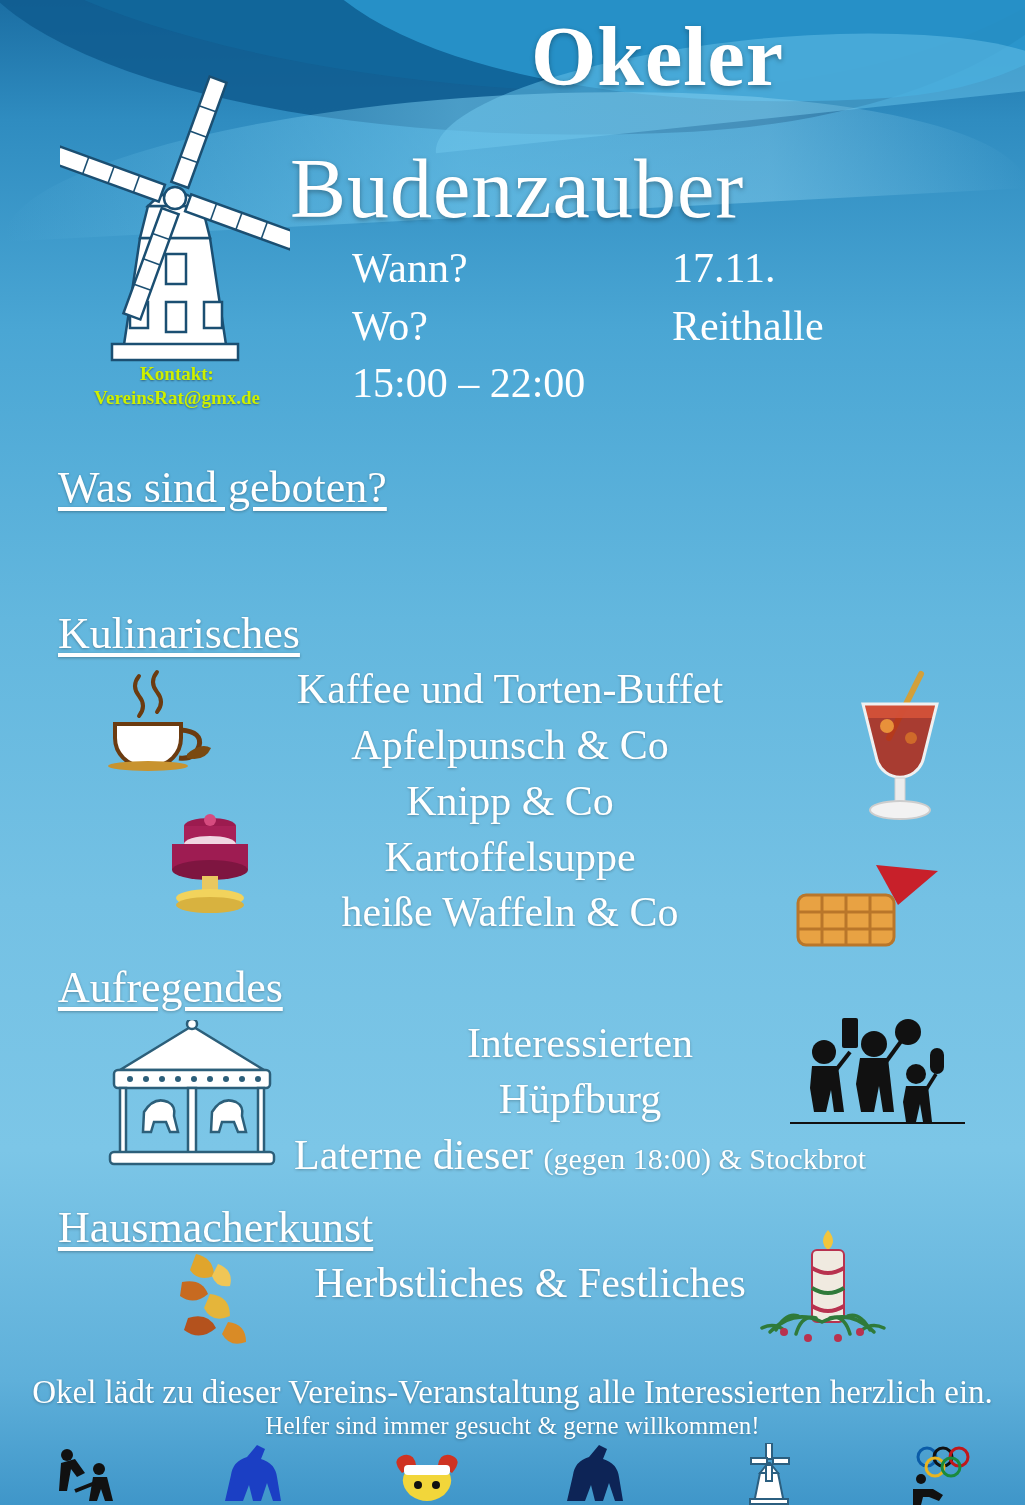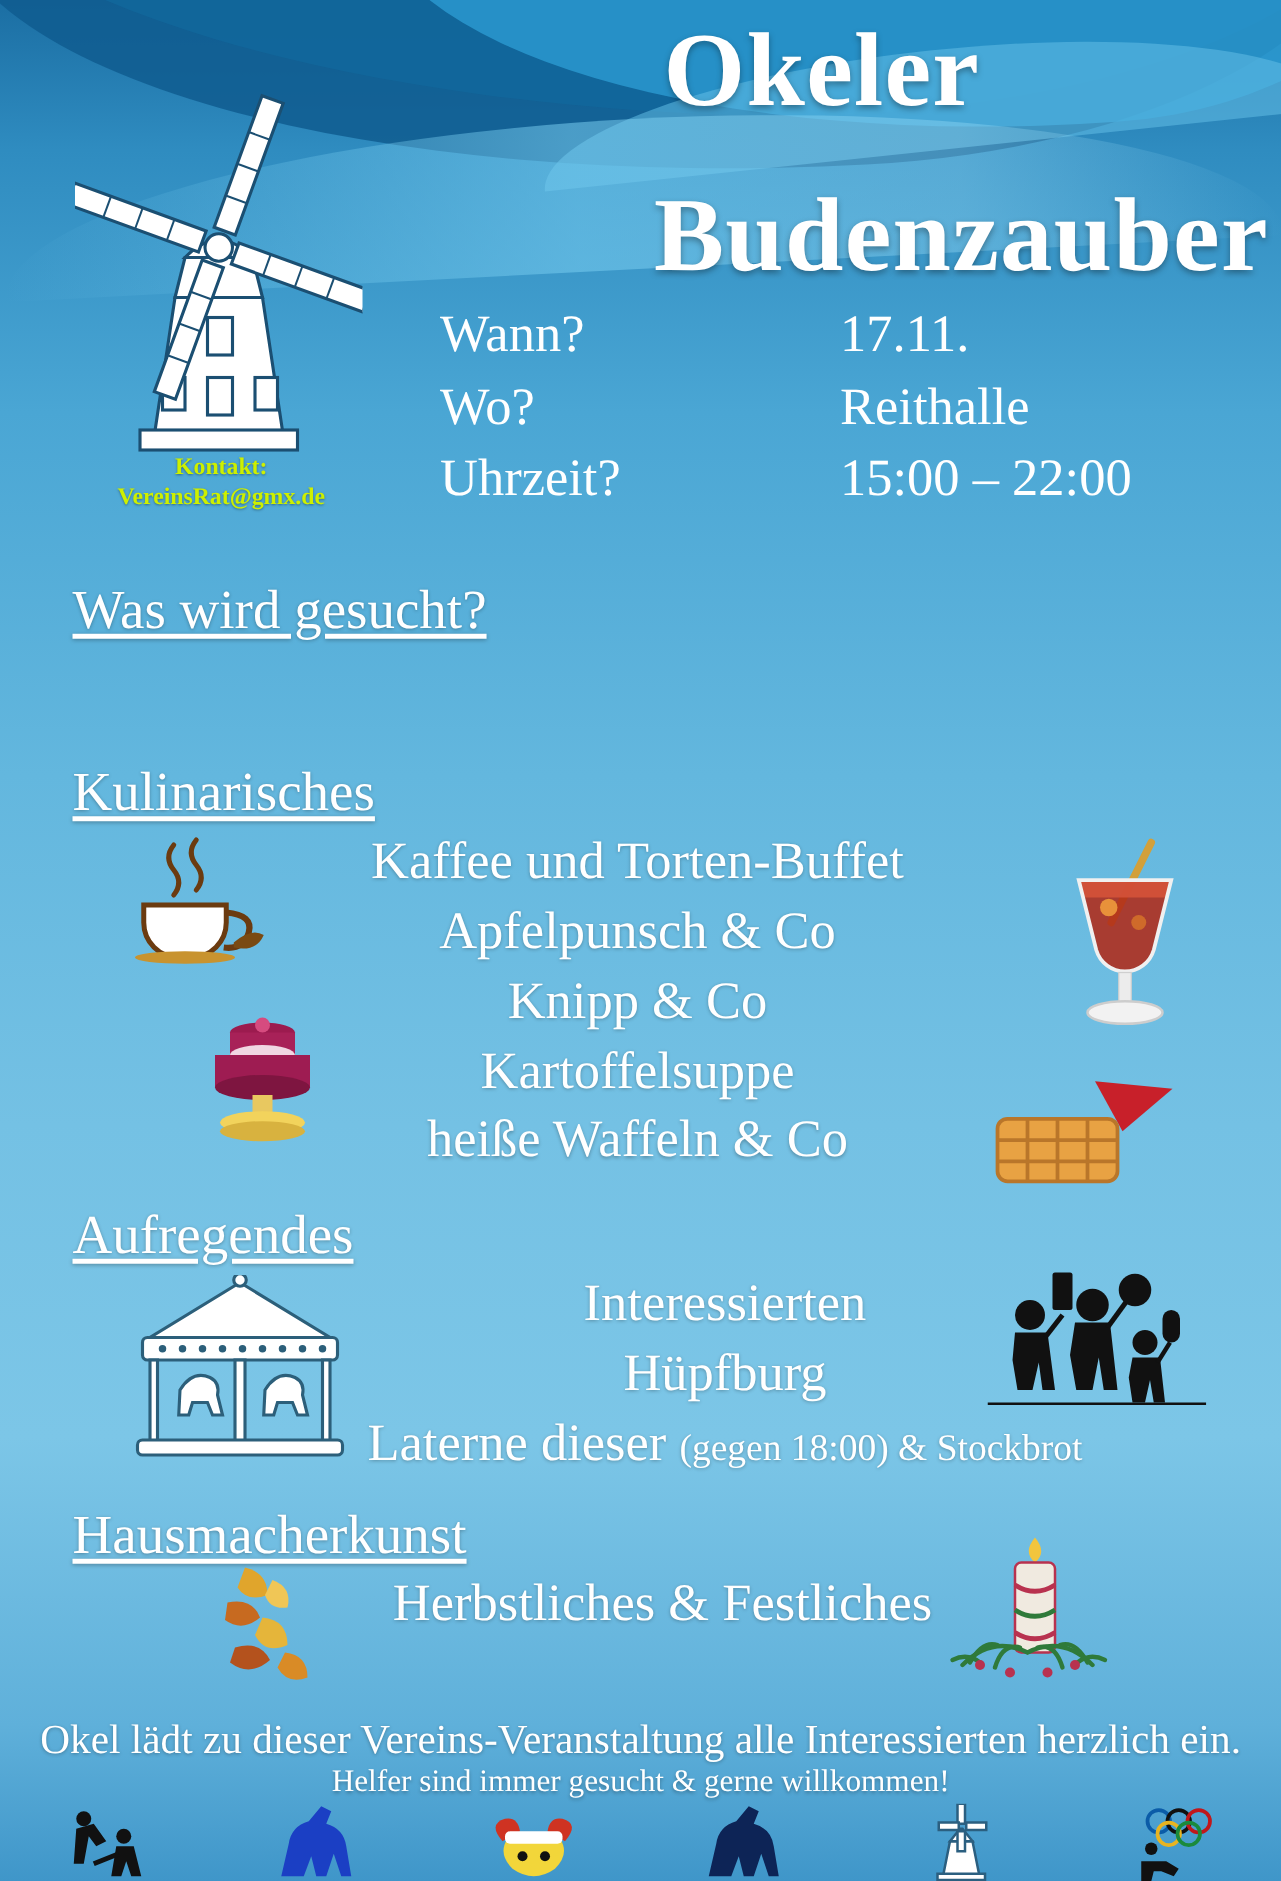--- a/index.html
+++ b/index.html
@@ -113,23 +113,23 @@
     text-align: center;
     font-size: 84px;
     font-weight: bold;
     letter-spacing: 1px;
     text-shadow: 0 2px 5px rgba(0,0,0,0.35);
   }
   .title2 {
     position: absolute;
     left: 290px; top: 140px;
     width: 725px;
-    text-align: right;
+    text-align: left;
     font-size: 84px;
-    font-weight: bold;
+    font-weight: normal;
     letter-spacing: 1px;
     text-shadow: 0 2px 5px rgba(0,0,0,0.35);
   }
   .facts {
     position: absolute;
     left: 352px; top: 240px;
     width: 640px;
     font-size: 42px;
     line-height: 1.37;
   }
@@ -274,26 +274,25 @@
   <div class="facts">
     <div class="facts-row">
       <div class="facts-q">Wann?</div>
       <div class="facts-a">17.11.</div>
     </div>
     <div class="facts-row">
       <div class="facts-q">Wo?</div>
       <div class="facts-a">Reithalle</div>
     </div>
     <div class="facts-row">
-      <div class="facts-q">Uhrzeit?</div>
       <div class="facts-a">15:00 – 22:00</div>
     </div>
   </div>
 
-  <div class="sec-head" id="s-offer-head">Was wird gesucht?</div>
+  <div class="sec-head" id="s-offer-head">Was sind geboten?</div>
 
   <div class="sec-head" id="s-culinary-head">Kulinarisches</div>
   <div class="sec-body" id="s-culinary-body">
     <div>Kaffee und Torten-Buffet</div>
     <div>Apfelpunsch &amp; Co</div>
     <div>Knipp &amp; Co</div>
     <div>Kartoffelsuppe</div>
     <div>heiße Waffeln &amp; Co</div>
   </div>
 

